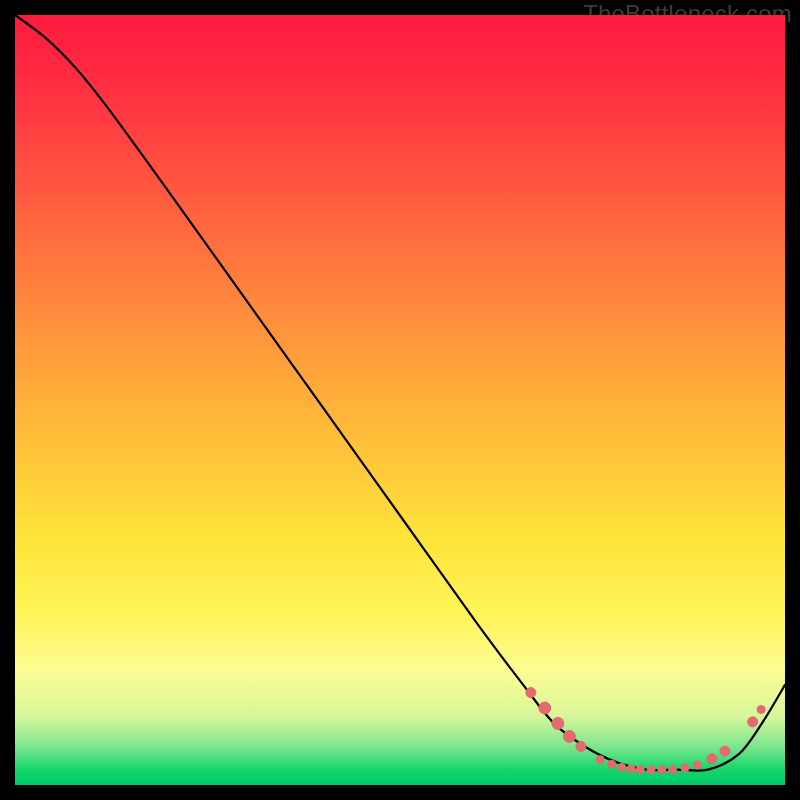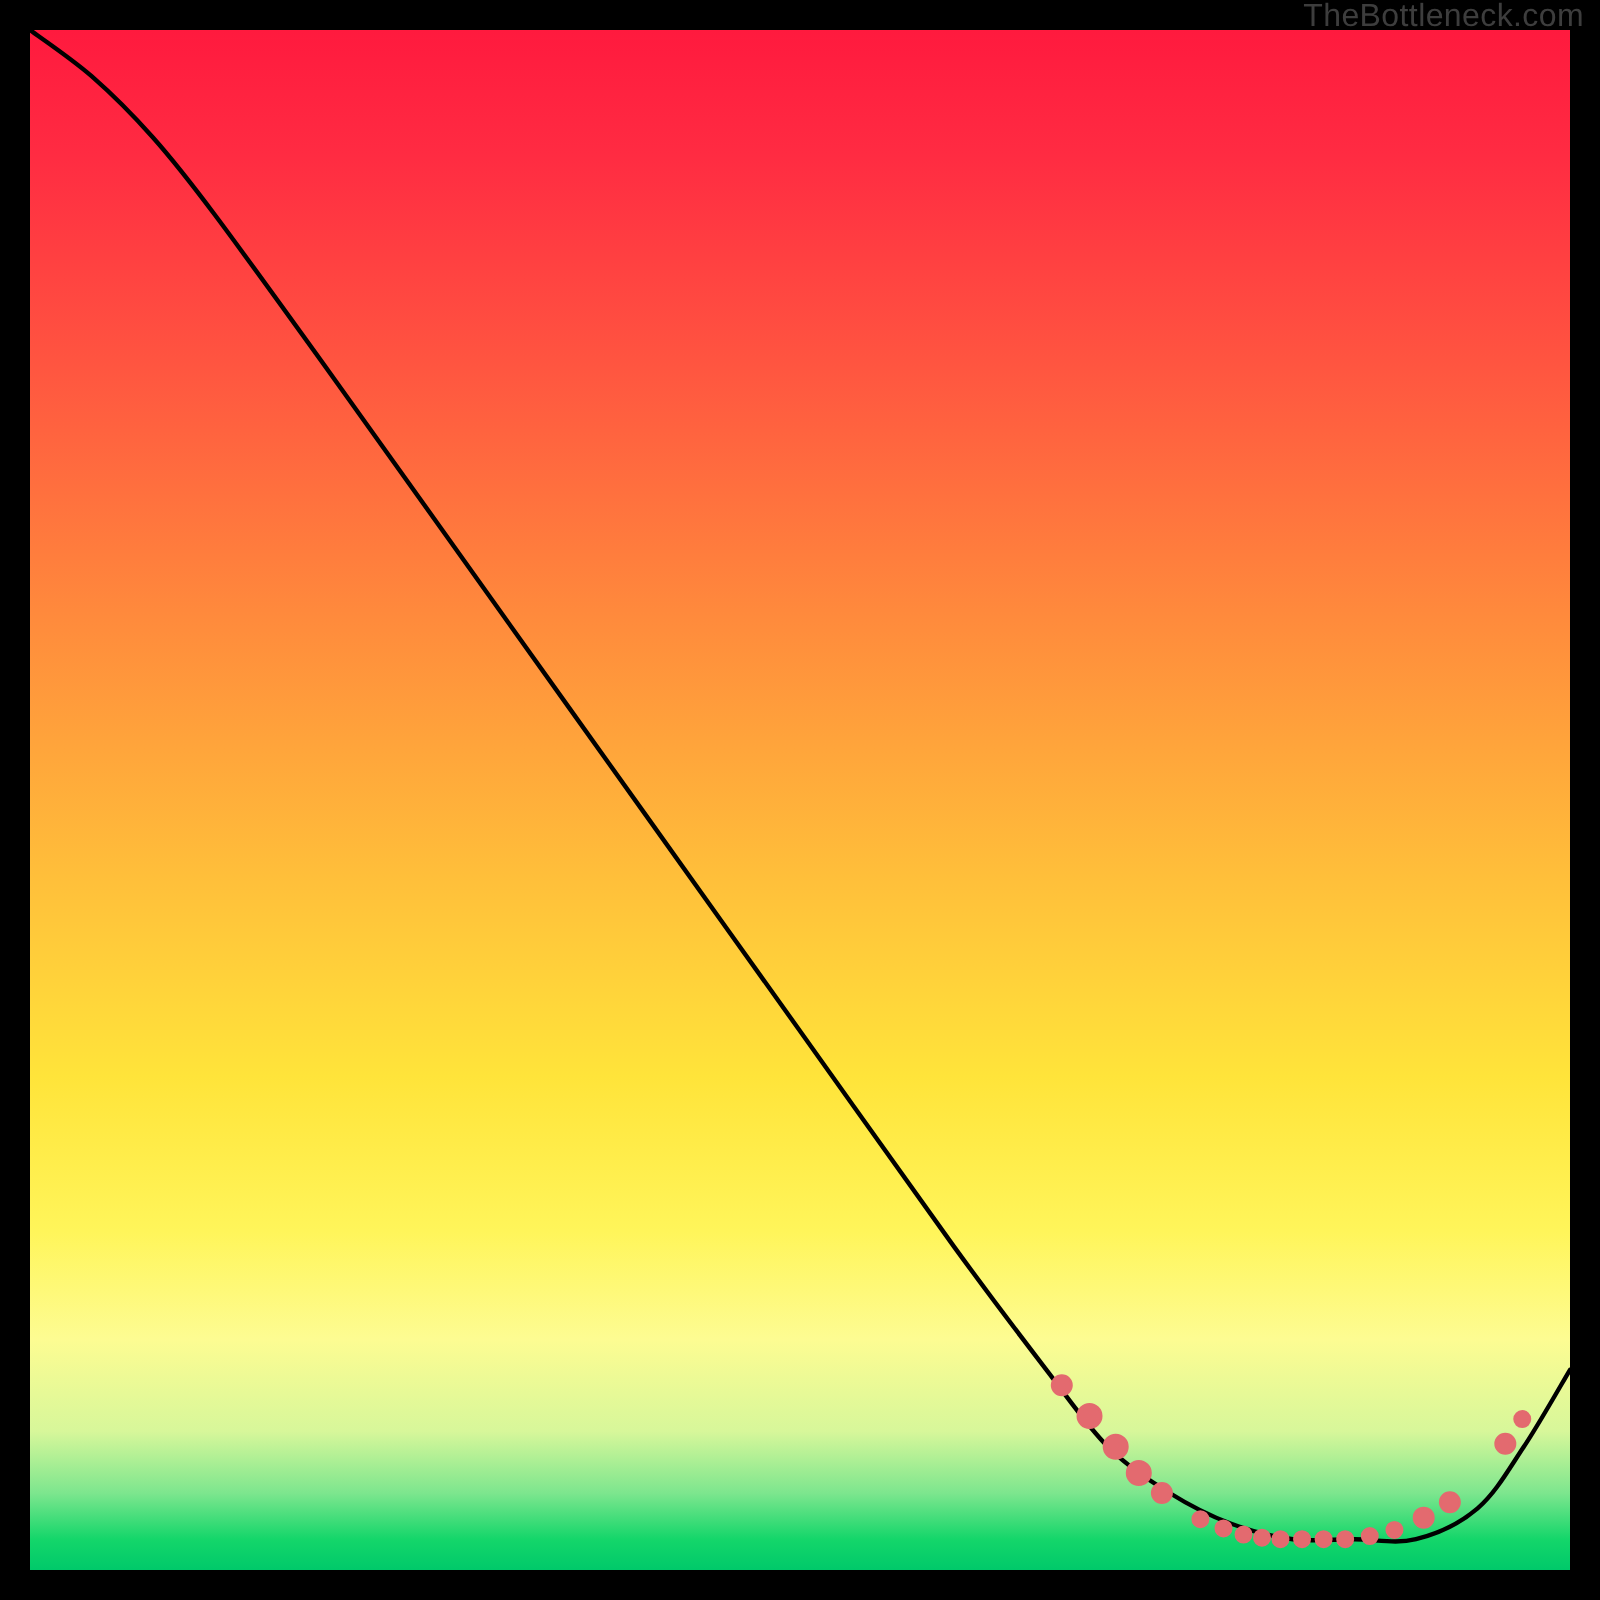--- a/index.html
+++ b/index.html
@@ -38,21 +38,21 @@
       #7de68e 95%,
       #14d66a 98%,
       #00c96a 100%
     );
   }
   .attribution {
     position: absolute;
     top: 0px;
     right: 8px;
     color: #3d3d3d;
-    font-size: 16px;
+    font-size: 24px;
     font-weight: 500;
     letter-spacing: 0.2px;
     user-select: none;
   }
   svg.overlay {
     position: absolute;
     left: 0;
     top: 0;
     width: 770px;
     height: 770px;

